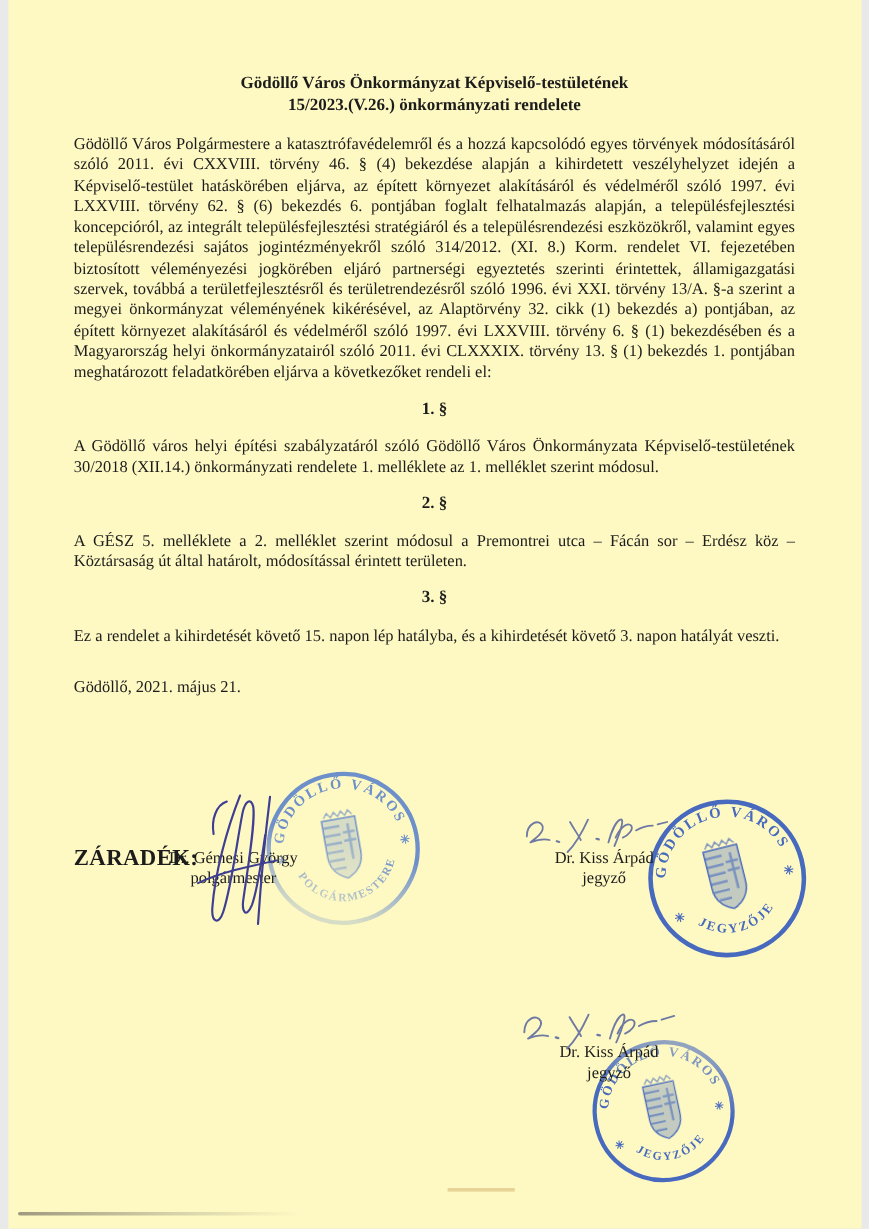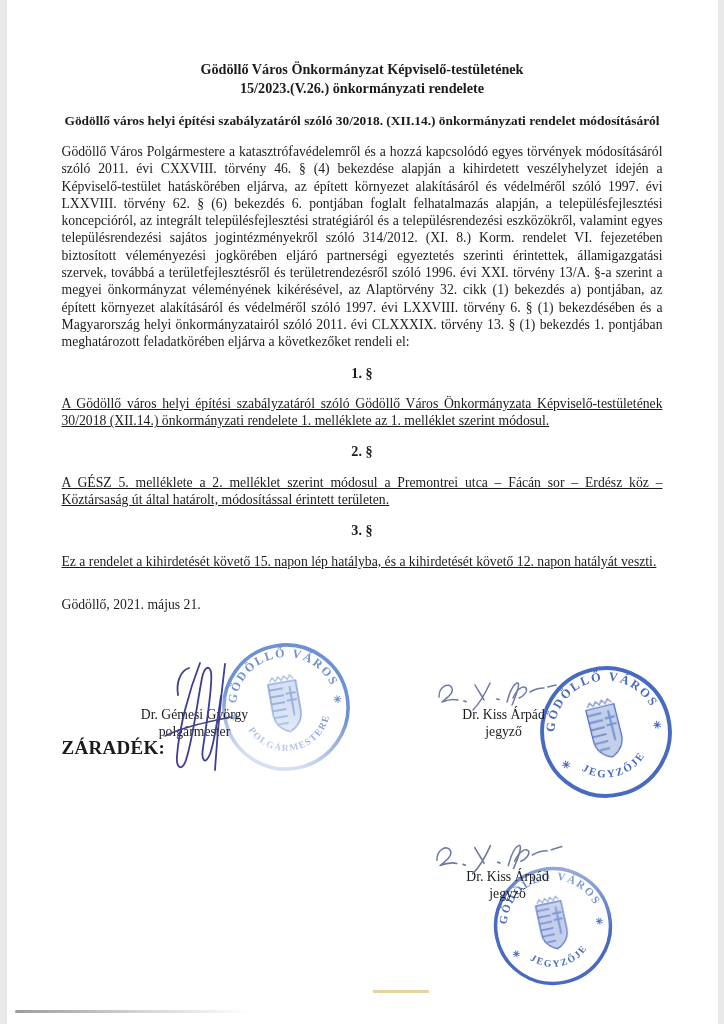--- a/index.html
+++ b/index.html
@@ -1,36 +1,36 @@
 <!DOCTYPE html>
 <html><head>
 <meta charset="utf-8">
 <style>
   html,body { margin:0; padding:0; background:#e9e9e9; }
   .page {
     position:relative;
     width:711px; height:1024px;
     margin:0 auto;
-    background:#ffffff;
+    background:#fef9c3;
     box-sizing:border-box;
     padding:60px 55px 0 55px;
     font-family:"Liberation Serif","DejaVu Serif",serif;
     font-size:13.7px;
     line-height:17.3px;
     color:#1c1c1c;
     overflow:hidden;
   }
   .title { text-align:center; font-weight:bold; font-size:14.2px; line-height:19px; }
   .subtitle {
     margin:14px auto 0 auto; max-width:606px;
     text-align:center; font-weight:bold; font-size:13.4px; line-height:18px;
   }
   .preamble { margin:13px 0 0 0; text-align:justify; }
   .sec-head { margin:14px 0 13px 0; text-align:center; font-weight:bold; font-size:14.2px; }
-  .sec-text { margin:0; text-align:justify;text-decoration:underline; }
+  .sec-text { margin:0; text-align:justify; }
   .dateline { margin:26px 0 0 0; }
   .sig-spacer { height:126px; }
   .zaradek-head { margin:0; font-weight:bold; font-size:19px; letter-spacing:0.3px; }
   .zaradek-text { margin:13px 0 0 0; }
 
   
   .sig-block { position:absolute; text-align:center; z-index:4; }
   .sig-block .sig-name { display:block; font-weight:normal; }
   .sig-block .sig-title { display:block; }
 
@@ -62,35 +62,34 @@
 </head>
 <body>
 
 <div class="page">
 
   <div class="title">
     <div>Gödöllő Város Önkormányzat Képviselő-testületének</div>
     <div>15/2023.(V.26.) önkormányzati rendelete</div>
   </div>
 
-  <div class="subtitle">Gödöllő város helyi építési szabályzatáról szóló 30/2018. (XII.14.) önkormányzati rendelet módosításáról</div>
 
   <p class="preamble">Gödöllő Város Polgármestere a katasztrófavédelemről és a hozzá kapcsolódó egyes törvények módosításáról szóló 2011. évi CXXVIII. törvény 46. § (4) bekezdése alapján a kihirdetett veszélyhelyzet idején a Képviselő-testület hatáskörében eljárva, az épített környezet alakításáról és védelméről szóló 1997. évi LXXVIII. törvény 62. § (6) bekezdés 6. pontjában foglalt felhatalmazás alapján, a településfejlesztési koncepcióról, az integrált településfejlesztési stratégiáról és a településrendezési eszközökről, valamint egyes településrendezési sajátos jogintézményekről szóló 314/2012. (XI. 8.) Korm. rendelet VI. fejezetében biztosított véleményezési jogkörében eljáró partnerségi egyeztetés szerinti érintettek, államigazgatási szervek, továbbá a területfejlesztésről és területrendezésről szóló 1996. évi XXI. törvény 13/A. §-a szerint a megyei önkormányzat véleményének kikérésével, az Alaptörvény 32. cikk (1) bekezdés a) pontjában, az épített környezet alakításáról és védelméről szóló 1997. évi LXXVIII. törvény 6. § (1) bekezdésében és a Magyarország helyi önkormányzatairól szóló 2011. évi CLXXXIX. törvény 13. § (1) bekezdés 1. pontjában meghatározott feladatkörében eljárva a következőket rendeli el:</p>
 
   <div>
     <div class="sec-head">1. §</div>
     <p class="sec-text">A Gödöllő város helyi építési szabályzatáról szóló Gödöllő Város Önkormányzata Képviselő-testületének 30/2018 (XII.14.) önkormányzati rendelete 1. melléklete az 1. melléklet szerint módosul.</p>
   </div>
   <div>
     <div class="sec-head">2. §</div>
     <p class="sec-text">A GÉSZ 5. melléklete a 2. melléklet szerint módosul a Premontrei utca – Fácán sor – Erdész köz – Köztársaság út által határolt, módosítással érintett területen.</p>
   </div>
   <div>
     <div class="sec-head">3. §</div>
-    <p class="sec-text">Ez a rendelet a kihirdetését követő 15. napon lép hatályba, és a kihirdetését követő 12. napon hatályát veszti.</p>
+    <p class="sec-text">Ez a rendelet a kihirdetését követő 15. napon lép hatályba, és a kihirdetését követő 3. napon hatályát veszti.</p>
   </div>
 
   <p class="dateline">Gödöllő, 2021. május 21.</p>
 
   <div class="sig-spacer"></div>
 
   <div class="zaradek-head">ZÁRADÉK:</div>
 
   <div class="sig-block" style="left:120px; top:706px; width:136px;">
     <span class="sig-name">Dr. Gémesi György</span>

